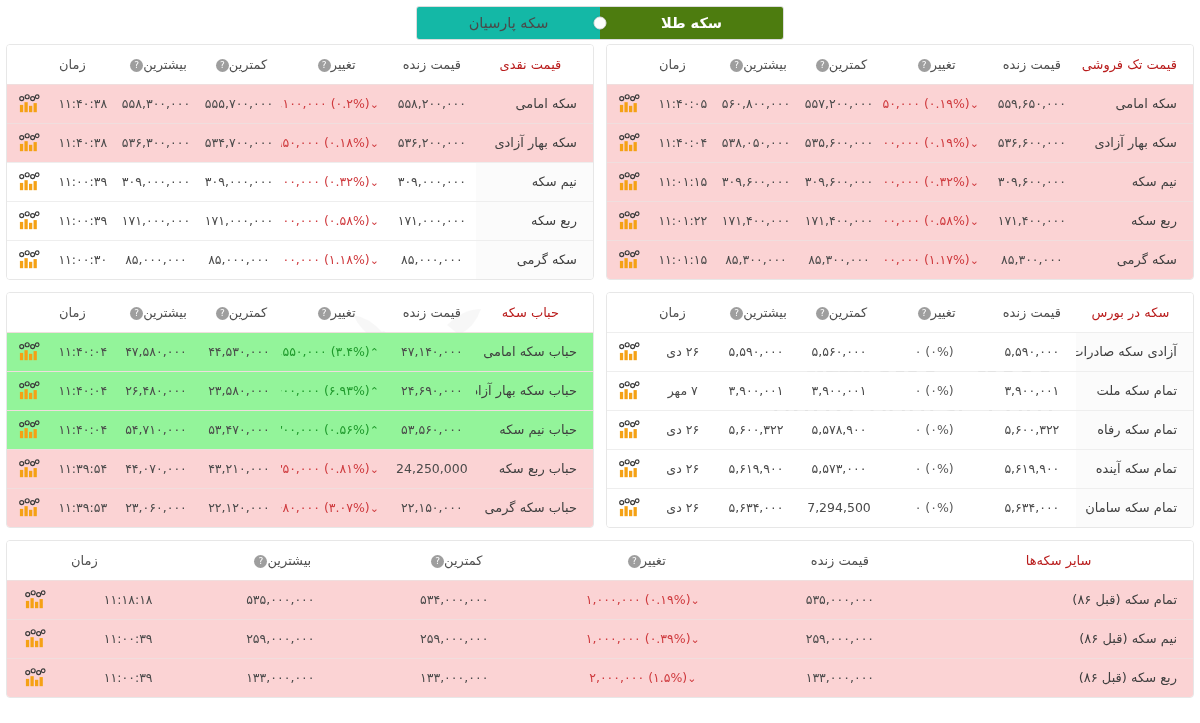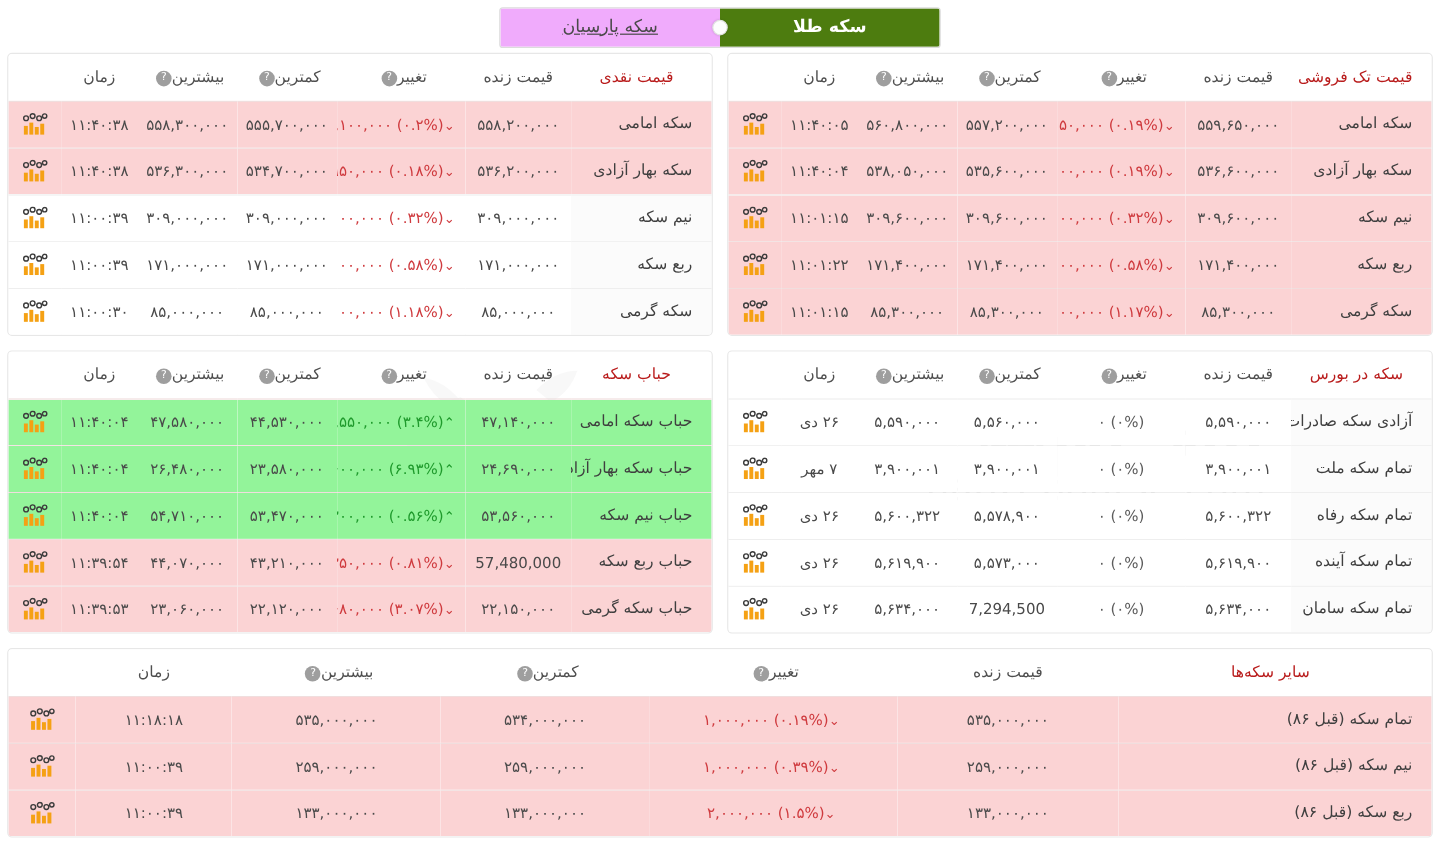--- a/index.html
+++ b/index.html
@@ -42,23 +42,22 @@
     letter-spacing: .2px;
     cursor: pointer;
     user-select: none;
   }
   .toggle-opt.active {
     background: #4d7c0f;
     color: #ffffff;
     font-weight: bold;
   }
   .toggle-opt.inactive {
-    background: #f0abfc;
+    background: #14b8a6;
     color: #4a4a4a;
-    text-decoration: underline;
   }
   .toggle-knob {
     position: absolute;
     left: 50%;
     top: 50%;
     transform: translate(-50%, -50%);
     width: 13px;
     height: 13px;
     background: #fdfdfd;
     border: 1px solid #e2e2e2;
@@ -101,21 +100,21 @@
     color: #4f4f4f;
     font-weight: normal;
     font-size: 13px;
     height: 39px;
     padding: 0 8px;
     text-align: center;
     vertical-align: middle;
     white-space: nowrap;
   }
   thead th.name-col { text-align: center; padding-right: 16px; color: #b91c1c; }
-  thead th.time-col { text-align: center; }
+  thead th.time-col { text-align: left; }
 
   tbody td {
     height: 39px;
     padding: 0 6px;
     text-align: center;
     vertical-align: middle;
     border-top: 1px solid #f0dede;
     white-space: nowrap;
     font-size: 12.5px;
     color: #4a4a4a;
@@ -537,21 +536,21 @@
                     <circle cx="16" cy="5" r="2.2" fill="none" stroke="#3c3c3c" stroke-width="1.3"></circle>
                     <circle cx="21" cy="3" r="2.0" fill="none" stroke="#3c3c3c" stroke-width="1.3"></circle>
                     <rect x="2" y="12" width="3.6" height="8" fill="#f5a114"></rect>
                     <rect x="7" y="9" width="3.6" height="11" fill="#f5a114"></rect>
                     <rect x="12" y="13" width="3.6" height="7" fill="#f5a114"></rect>
                     <rect x="17" y="10" width="3.6" height="10" fill="#f5a114"></rect>
                   </svg></span></td>
             </tr>
             <tr class="down">
               <td class="name-col">حباب ربع سکه</td>
-              <td>57,480,000</td>
+              <td>24,250,000</td>
               <td><span class="chg-down">۳۵۰,۰۰۰ (۰.۸۱%)<span class="caret">⌄</span></span></td>
               <td>۴۳,۲۱۰,۰۰۰</td>
               <td>۴۴,۰۷۰,۰۰۰</td>
               <td>۱۱:۳۹:۵۴</td>
               <td class="icon-col"><span><svg class="chart-ico" viewBox="0 0 24 22" aria-hidden="true">
                     <circle cx="4" cy="5" r="2.2" fill="none" stroke="#3c3c3c" stroke-width="1.3"></circle>
                     <circle cx="10" cy="3" r="2.2" fill="none" stroke="#3c3c3c" stroke-width="1.3"></circle>
                     <circle cx="16" cy="5" r="2.2" fill="none" stroke="#3c3c3c" stroke-width="1.3"></circle>
                     <circle cx="21" cy="3" r="2.0" fill="none" stroke="#3c3c3c" stroke-width="1.3"></circle>
                     <rect x="2" y="12" width="3.6" height="8" fill="#f5a114"></rect>

